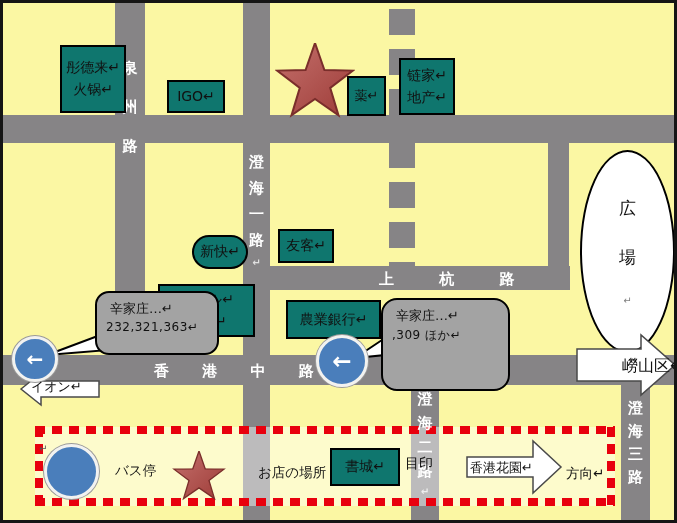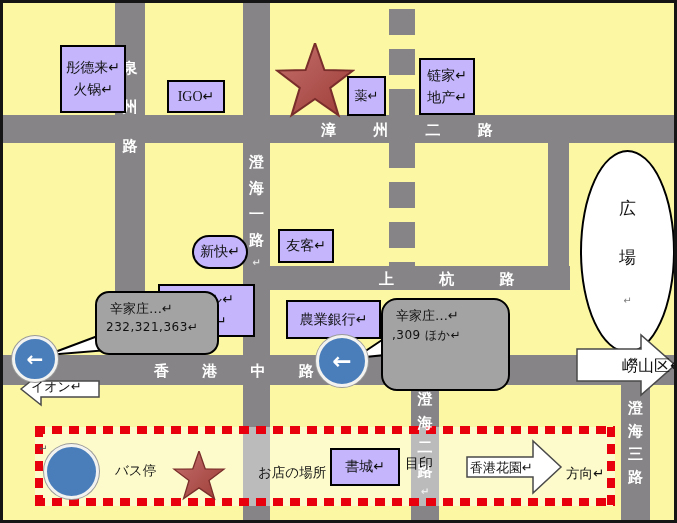--- a/index.html
+++ b/index.html
@@ -31,26 +31,26 @@
   .lab-quanzhou{left:113px;top:56px;width:28px;gap:20px;}
   .lab-chenghai1{left:240px;top:150px;width:27px;gap:7px;}
   .lab-chenghai2{left:408px;top:387px;width:28px;gap:5px;z-index:6;}
   .lab-chenghai3{left:618px;top:396px;width:29px;gap:4px;z-index:6;}
   
   .legend-overlay{left:32px;top:424px;width:580px;height:79px;background:rgba(255,255,255,0.45);z-index:4;}
   .ldash{position:absolute;z-index:5;}
   .ldash.h{width:580px;height:8px;left:32px;background:repeating-linear-gradient(90deg,#E8000D 0 10px,rgba(0,0,0,0) 10px 17px);}
   .ldash.v{width:8px;height:79px;top:424px;background:repeating-linear-gradient(180deg,#E8000D 0 10px,rgba(0,0,0,0) 10px 17px);}
   
-  .pbox{position:absolute;background:#c4b5fd;border:2px solid #000;display:flex;flex-direction:column;
-        align-items:center;justify-content:center;font-size:14px;line-height:1.55;text-align:right;z-index:10;font-family:Liberation Serif, serif;}
+  .pbox{position:absolute;background:#0f766e;border:2px solid #000;display:flex;flex-direction:column;
+        align-items:center;justify-content:center;font-size:14px;line-height:1.55;text-align:right;z-index:10;}
   .box-tongdelai{left:57px;top:42px;width:62px;height:64px;}
   .box-igo{left:164px;top:77px;width:54px;height:29px;}
   .box-pharmacy{left:344px;top:73px;width:35px;height:36px;font-size:13px;}
-  .box-lianjia{left:416px;top:55px;width:52px;height:53px;}
+  .box-lianjia{left:396px;top:55px;width:52px;height:53px;}
   .box-mycal{left:25px;top:208px;width:82px;height:56px;}
   .box-shinkai{left:189px;top:232px;width:52px;height:30px;border-radius:17px;}
   .box-yuke{left:275px;top:226px;width:52px;height:30px;}
   .box-seoulspa{left:155px;top:281px;width:93px;height:49px;}
   .box-agribank{left:283px;top:297px;width:91px;height:35px;}
   .box-hotel{left:292px;top:386px;width:108px;height:29px;font-size:13.5px;}
   .box-bookcity{left:327px;top:445px;width:66px;height:34px;}
   
   .plaza{left:577px;top:147px;width:91px;height:199px;background:#fff;border:2px solid #000;border-radius:50%;
          display:flex;flex-direction:column;align-items:center;justify-content:center;gap:26px;
@@ -100,21 +100,20 @@
       <div>州</div>
       <div>路</div>
     </div>
   <div class="vlabel lab-chenghai1">
       <div>澄</div>
       <div>海</div>
       <div>一</div>
       <div>路</div>
       <div style="font-size: 10px; opacity: 0.75;">↵</div>
     </div>
-  <div class="rlabel lab-zhangzhou2">漳 州 二 路</div>
   <div class="rlabel lab-shanghang">上 杭 路</div>
   <div class="rlabel lab-hongkong">香 港 中 路</div>
   <div class="vlabel lab-chenghai2">
       <div>澄</div>
       <div>海</div>
       <div>二</div>
       <div>路</div>
       <div style="font-size: 10px; opacity: 0.75;">↵</div>
     </div>
   <div class="vlabel lab-chenghai3">

